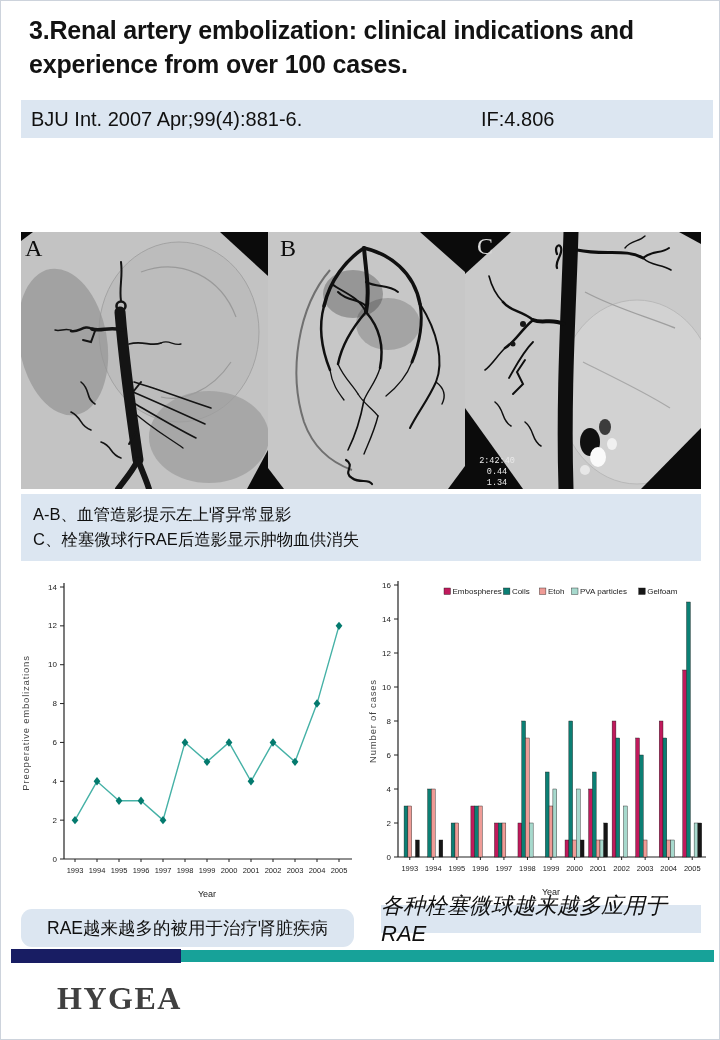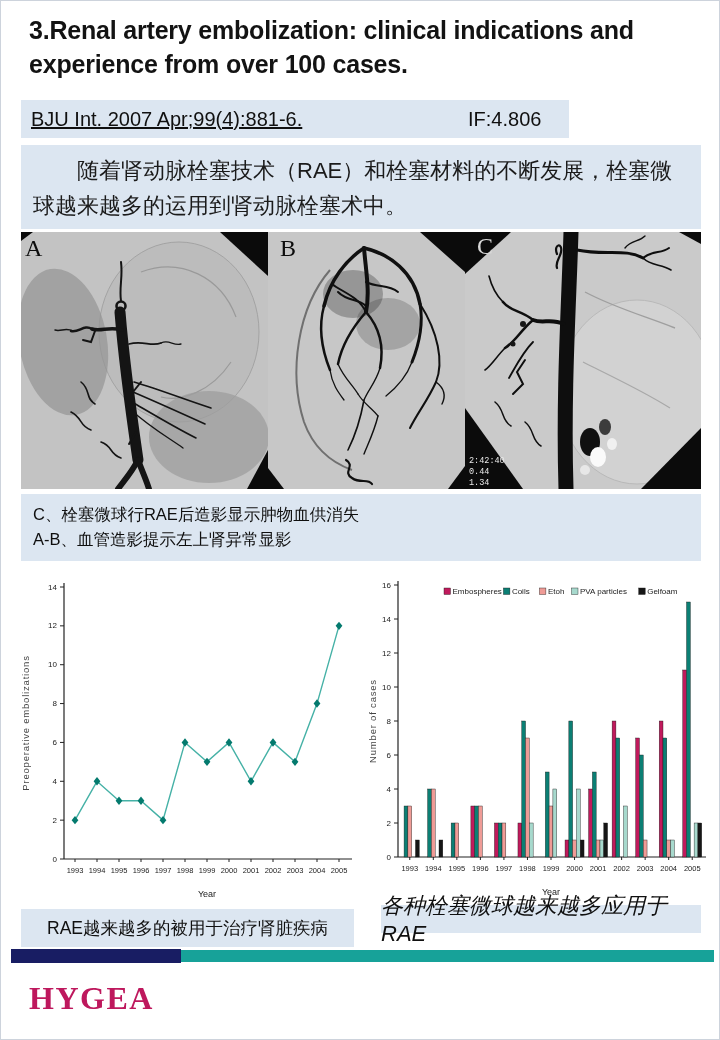--- a/index.html
+++ b/index.html
@@ -1,37 +1,37 @@
 <!DOCTYPE html>
 <html><head>
 <meta charset="utf-8">
 <style>
   html,body{margin:0;padding:0;background:#fff;}
   .slide{position:relative;width:720px;height:1040px;background:#ffffff;
          border:1px solid #cdd3dc;box-sizing:border-box;overflow:hidden;
          font-family:"Liberation Sans", sans-serif;padding-left:13px;}
   .title{position:absolute;left:28px;top:13px;width:668px;font-size:25px;
          font-weight:700;color:#131313;line-height:1.34;letter-spacing:-0.2px;}
-  .cite{position:absolute;left:20px;top:99px;width:548px;height:38px;
-        display:flex;align-items:center;font-size:20px;color:#101010;text-decoration:underline;}
+  .cite{position:absolute;left:20px;top:99px;width:692px;height:38px;
+        display:flex;align-items:center;font-size:20px;color:#101010;}
   .cite .ref{margin-left:10px;}
-  .cite .if{position:absolute;left:447px;}
+  .cite .if{position:absolute;left:460px;}
   .abstract{position:absolute;left:20px;top:144px;width:680px;height:84px;
             box-sizing:border-box;padding:8px 12px 0;font-size:22px;
             color:#1b1b1b;line-height:1.6;}
   .abstract p{margin:0;text-indent:2em;}
   .figrow{position:absolute;left:20px;top:231px;width:680px;height:257px;display:flex;}
   .panel{position:relative;height:257px;overflow:hidden;background:#c5c5c5;}
   .panel svg{display:block;}
   .plabel{position:absolute;font-family:"Liberation Serif", serif;font-size:24px;
           color:#0c0c0c;line-height:1;}
   #plabelA{left:4px;top:4px;}
   #plabelB{left:12px;top:4px;}
   #plabelC{left:12px;top:2px;color:#d8d8d8;}
-  .overlay-c{position:absolute;left:4px;top:224px;width:56px;text-align:left;
+  .overlay-c{position:absolute;left:4px;top:224px;width:56px;text-align:center;
              color:#e9e9e9;font-size:8.5px;line-height:1.3;
              font-family:"Liberation Mono", monospace;}
   .figcap{position:absolute;left:20px;top:493px;width:680px;height:67px;
           box-sizing:border-box;padding:8px 12px;font-size:16.5px;color:#0f0f0f;
           line-height:1.5;}
   .chart{position:absolute;background:#fff;}
   #chartL{left:15px;top:572px;}
   #chartR{left:363px;top:570px;}
   .smallcap{position:absolute;display:flex;align-items:center;justify-content:center;
             color:#101010;}
@@ -47,23 +47,20 @@
 
 <div class="slide">
 
   <div class="title">3.Renal artery embolization: clinical indications and experience from over 100 cases.</div>
 
   <div class="cite" style="background: rgb(220, 230, 241);">
     <span class="ref">BJU Int. 2007 Apr;99(4):881-6.</span>
     <span class="if">IF:4.806</span>
   </div>
 
-  <div class="abstract" style="background: rgb(220, 230, 241);">
-    <p>随着肾动脉栓塞技术（RAE）和栓塞材料的不断发展，栓塞微球越来越多的运用到肾动脉栓塞术中。</p>
-  </div>
 
   <div class="figrow">
 
     <div class="panel" style="width:247px">
       <svg width="247" height="257" viewBox="0 0 247 257">
         <rect width="247" height="257" fill="#c3c3c3"></rect>
         <ellipse cx="158" cy="100" rx="80" ry="90" fill="#bcbcbc" stroke="#a3a3a3"></ellipse>
         <path d="M120,40 C160,25 200,45 215,85" stroke="#9a9a9a" fill="none" stroke-width="1.2"></path>
         <path d="M210,130 C190,160 160,170 140,165" stroke="#9a9a9a" fill="none" stroke-width="1.2"></path>
         <ellipse cx="42" cy="110" rx="44" ry="74" fill="#949494" opacity="0.7" transform="rotate(-10 42 110)"></ellipse>
@@ -170,22 +167,22 @@
       <span class="plabel" id="plabelC">C</span>
       <div class="overlay-c">
         <div>2:42:40</div>
         <div>0.44</div>
         <div>1.34</div>
       </div>
     </div>
   </div>
 
   <div class="figcap" style="background: rgb(220, 230, 241);">
+    <div>A-B、血管造影提示左上肾异常显影</div>
     <div>C、栓塞微球行RAE后造影显示肿物血供消失</div>
-    <div>A-B、血管造影提示左上肾异常显影</div>
   </div>
 
   <div class="chart" id="chartL">
     <svg width="340" height="333" viewBox="0 0 340 333">
         <line x1="48" y1="10" x2="48" y2="286" stroke="#222" stroke-width="1.2"></line>
         <line x1="48" y1="286" x2="336" y2="286" stroke="#222" stroke-width="1.2"></line>
         <line x1="44" y1="286" x2="48" y2="286" stroke="#222"></line>
         <text x="41" y="288.5" font-size="8" fill="#222" text-anchor="end" font-family="Liberation Sans, sans-serif">0</text>
         <line x1="44" y1="247.14285714285714" x2="48" y2="247.14285714285714" stroke="#222"></line>
         <text x="41" y="249.64285714285714" font-size="8" fill="#222" text-anchor="end" font-family="Liberation Sans, sans-serif">2</text>
@@ -346,20 +343,20 @@
         <text x="183.9" y="23" font-size="8" fill="#222" text-anchor="start" font-family="Liberation Sans, sans-serif">Etoh</text>
         <rect x="207.5" y="17" width="6.5" height="6.5" fill="#a7d9cd" stroke="#1a1a1a" stroke-width="0.4"></rect>
         <text x="216" y="23" font-size="8" fill="#222" text-anchor="start" font-family="Liberation Sans, sans-serif">PVA particles</text>
         <rect x="274.7" y="17" width="6.5" height="6.5" fill="#161616" stroke="#1a1a1a" stroke-width="0.4"></rect>
         <text x="283.2" y="23" font-size="8" fill="#222" text-anchor="start" font-family="Liberation Sans, sans-serif">Gelfoam</text>
         <text x="187" y="324" font-size="9" fill="#222" text-anchor="middle" font-family="Liberation Sans, sans-serif">Year</text>
         <text x="12" y="150" font-size="9.5" fill="#444" text-anchor="middle" font-family="Liberation Sans, sans-serif" transform="rotate(-90 12 150)" letter-spacing="0.8">Number of cases</text>
       </svg>
   </div>
 
-  <div class="smallcap" id="capL" style="background: rgb(220, 230, 241);">RAE越来越多的被用于治疗肾脏疾病</div>
+  <div class="smallcap" id="capL" style="background: rgb(220, 230, 241); border-radius: 11px;">RAE越来越多的被用于治疗肾脏疾病</div>
   <div class="smallcap" id="capR" style="background: rgb(220, 230, 241);">各种栓塞微球越来越多应用于RAE</div>
 
   <div class="bar-navy" style="background: rgb(24, 29, 99);"></div>
   <div class="bar-teal" style="background: rgb(23, 162, 153);"></div>
-  <div class="logo" style="color: #be185d;">HYGEA</div>
+  <div class="logo" style="color: #404040; margin-left: 28px;">HYGEA</div>
 
 </div>
 
 </body></html>

